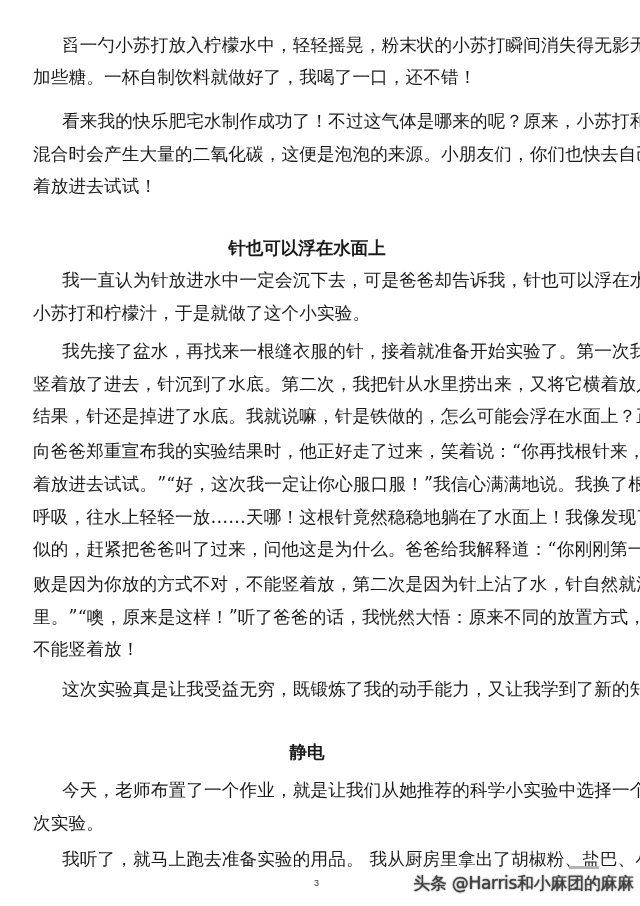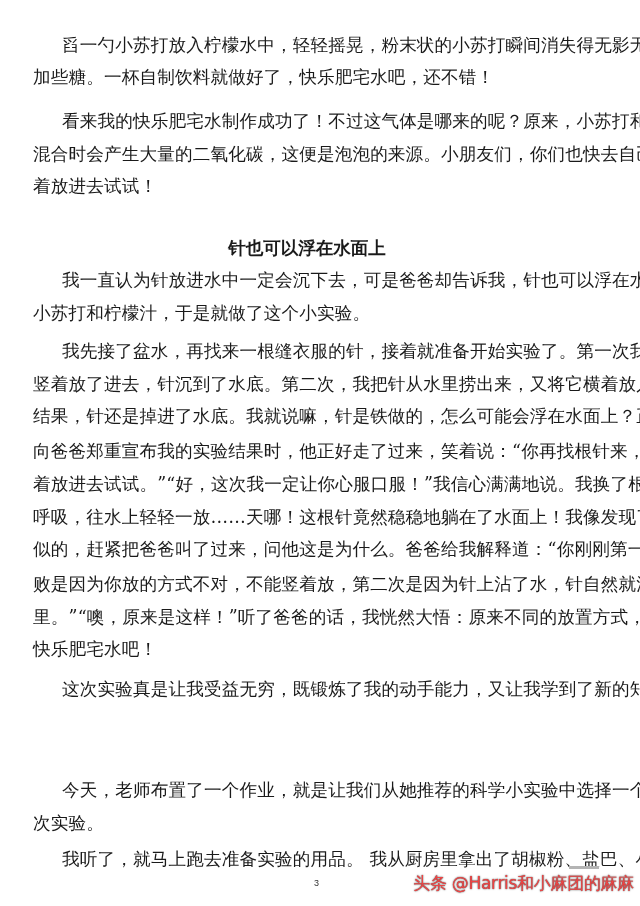--- a/index.html
+++ b/index.html
@@ -19,54 +19,55 @@
     position: absolute; left: 0; width: 614px; text-align: center;
     font-size: 17.5px; font-weight: bold; line-height: 22px;
   }
   .pagenum {
     position: absolute; left: 314px; top: 878px; font-size: 9px;
     font-family: "Liberation Sans", sans-serif; color: #333;
   }
   .watermark {
     position: absolute; right: 6px; top: 872px;
     font-family: "DejaVu Sans", "Liberation Sans", sans-serif;
-    font-size: 17px; color: #ef4444; letter-spacing: -0.3px;
+    font-size: 17px; color: #404040; letter-spacing: -0.3px;
     text-shadow: 0 0 2px rgba(0,0,0,0.55), 0 0 1px rgba(0,0,0,0.6);
   }
   .wm-bar {
     position: absolute; left: 569px; top: 866px; width: 30px; height: 3px;
     background: #b4b4b4;
   }
 </style>
 </head>
 <body>
 
 <div class="page">
 
   <div class="line indent" style="top:34px">舀一勺小苏打放入柠檬水中，轻轻摇晃，粉末状的小苏打瞬间消失得无影无踪，再</div>
-  <div class="line" style="top:66px">加些糖。一杯自制饮料就做好了，快乐肥宅水吧，还不错！</div>
+  <div class="line" style="top:66px">加些糖。一杯自制饮料就做好了，我喝了一口，还不错！</div>
   <div class="line indent" style="top:110px">看来我的快乐肥宅水制作成功了！不过这气体是哪来的呢？原来，小苏打和柠檬汁</div>
   <div class="line" style="top:143px">混合时会产生大量的二氧化碳，这便是泡泡的来源。小朋友们，你们也快去自己做一杯</div>
   <div class="line" style="top:175px">着放进去试试！</div>
 
   <div class="title" style="top:237px">针也可以浮在水面上</div>
   <div class="line indent" style="top:269px">我一直认为针放进水中一定会沉下去，可是爸爸却告诉我，针也可以浮在水面上。</div>
   <div class="line" style="top:302px">小苏打和柠檬汁，于是就做了这个小实验。</div>
   <div class="line indent" style="top:340px">我先接了盆水，再找来一根缝衣服的针，接着就准备开始实验了。第一次我先将针</div>
   <div class="line" style="top:373px">竖着放了进去，针沉到了水底。第二次，我把针从水里捞出来，又将它横着放入水中。</div>
   <div class="line" style="top:405px">结果，针还是掉进了水底。我就说嘛，针是铁做的，怎么可能会浮在水面上？正当我想</div>
   <div class="line" style="top:440px">向爸爸郑重宣布我的实验结果时，他正好走了过来，笑着说：“你再找根针来，轻轻地横</div>
   <div class="line" style="top:473px">着放进去试试。”“好，这次我一定让你心服口服！”我信心满满地说。我换了根针，屏住</div>
   <div class="line" style="top:506px">呼吸，往水上轻轻一放……天哪！这根针竟然稳稳地躺在了水面上！我像发现了新大陆</div>
   <div class="line" style="top:538px">似的，赶紧把爸爸叫了过来，问他这是为什么。爸爸给我解释道：“你刚刚第一次实验失</div>
   <div class="line" style="top:573px">败是因为你放的方式不对，不能竖着放，第二次是因为针上沾了水，针自然就沉进了水</div>
   <div class="line" style="top:606px">里。”“噢，原来是这样！”听了爸爸的话，我恍然大悟：原来不同的放置方式，产生的结</div>
-  <div class="line" style="top:638px">快乐肥宅水吧！</div>
+  <div class="line" style="top:638px">不能竖着放！</div>
   <div class="line indent" style="top:678px">这次实验真是让我受益无穷，既锻炼了我的动手能力，又让我学到了新的知识。</div>
 
+  <div class="title" style="top:741px">静电</div>
   <div class="line indent" style="top:779px">今天，老师布置了一个作业，就是让我们从她推荐的科学小实验中选择一个去做一</div>
   <div class="line" style="top:812px">次实验。</div>
   <div class="line indent" style="top:848px">我听了，就马上跑去准备实验的用品。 我从厨房里拿出了胡椒粉、盐巴、小盘子和</div>
 
   <div class="pagenum">3</div>
   <div class="wm-bar"></div>
   <div class="watermark">头条 @Harris和小麻团的麻麻</div>
 </div>
 
 </body></html>

